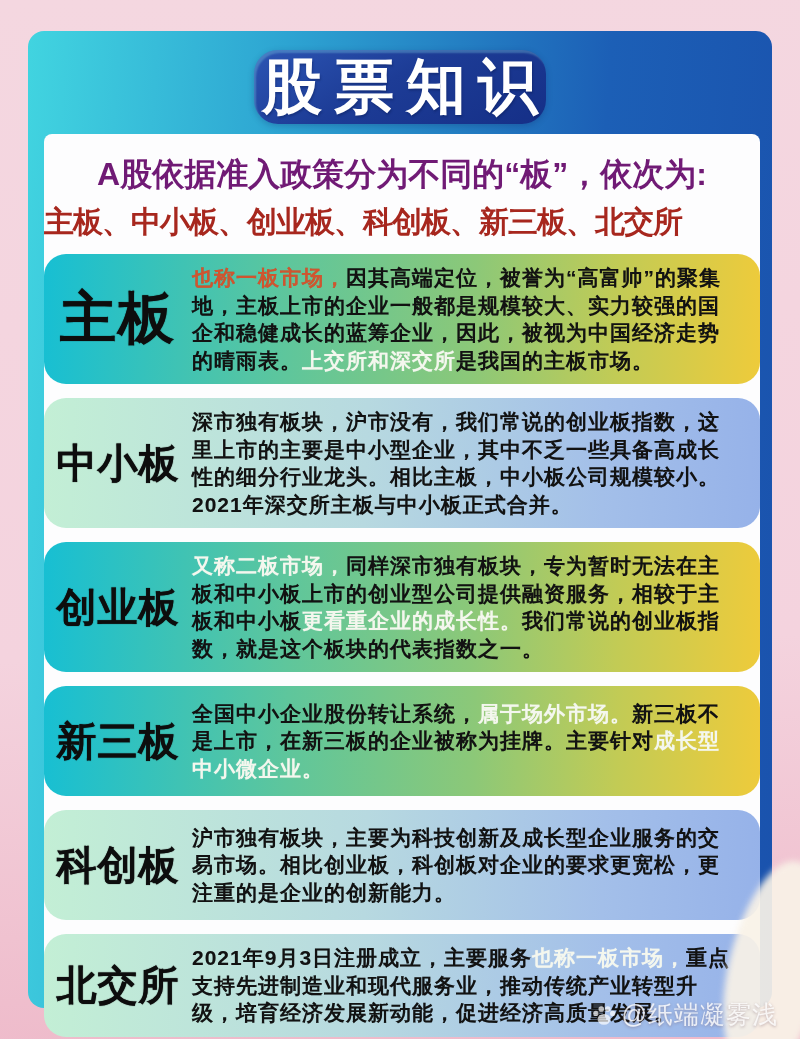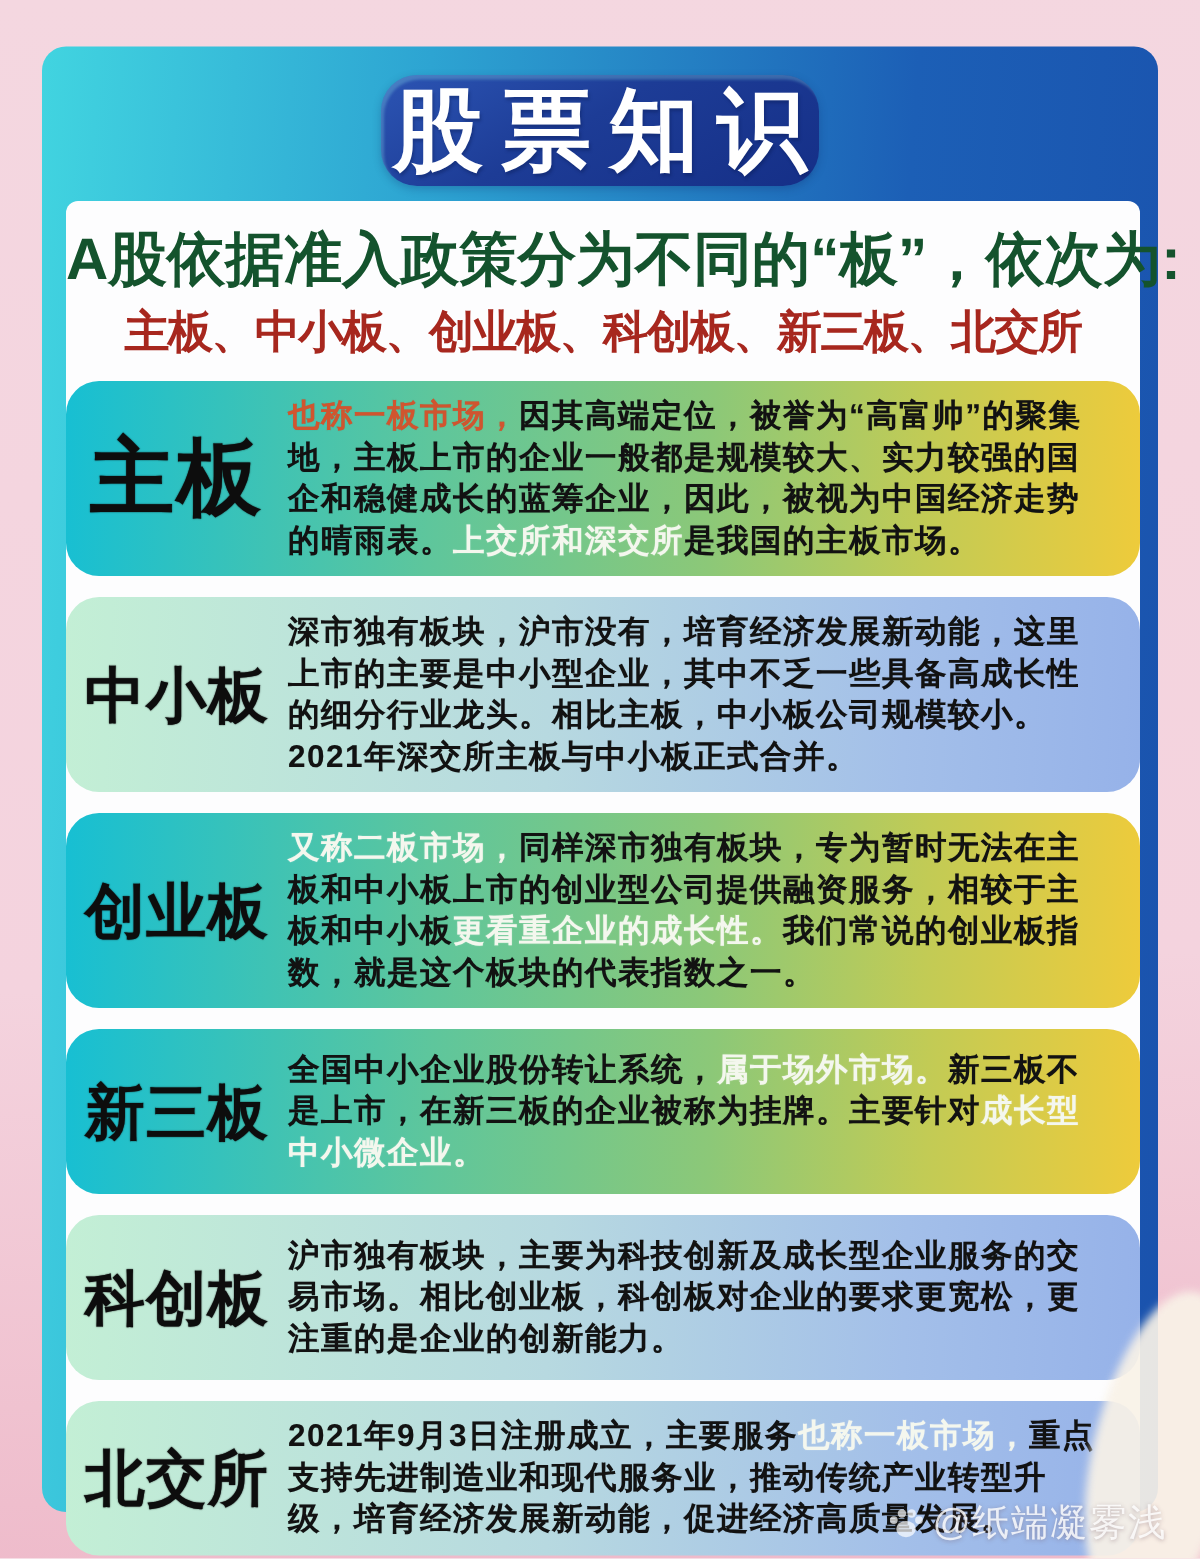--- a/index.html
+++ b/index.html
@@ -27,25 +27,25 @@
     letter-spacing:12px; padding-left:12px;
     text-shadow:1px 2px 2px rgba(10,25,80,.35);
     white-space:nowrap;
   }
   .panel {
     position:absolute; left:16px; right:12px; top:103px; bottom:7px;
     background:#fdfdfe; border-radius:8px;
     padding-top:16px;
   }
   .intro-line1 {
-    text-align:center; font-size:39px; font-weight:900; color:#14532d;
+    text-align:center; font-size:32px; font-weight:900; color:#701a75;
     line-height:48px; letter-spacing:0; white-space:nowrap;
   }
   .intro-line2 {
-    text-align:center; font-size:30px; font-weight:900; color:#a7271e;
+    font-size:30px; font-weight:900; color:#a7271e;
     line-height:48px; letter-spacing:-1px; white-space:nowrap;
   }
   .sections { display:flex; flex-direction:column; gap:14px; margin-top:8px; }
   .section {
     width:100%; border-radius:22px; display:flex; align-items:center;
     min-height:120px;
   }
   .section:nth-child(4), .section:nth-child(5) { min-height:110px; }
   .section:nth-child(6) { min-height:88px; }
   .theme-ty { background:linear-gradient(92deg,#17bfd3 0%,#5ec69c 34%,#8cc878 60%,#c2cb55 80%,#eecb3b 100%); }
@@ -90,21 +90,21 @@
   <div class="panel">
     <div class="intro-line1">A股依据准入政策分为不同的“板”，依次为:</div>
     <div class="intro-line2">主板、中小板、创业板、科创板、新三板、北交所</div>
     <div class="sections">
         <div class="section theme-ty">
     <div class="label label-xl">主板</div>
     <div class="text"><span class="seg-orange">也称一板市场，</span><span class="seg-black">因其高端定位，被誉为“高富帅”的聚集地，主板上市的企业一般都是规模较大、实力较强的国企和稳健成长的蓝筹企业，因此，被视为中国经济走势的晴雨表。</span><span class="seg-white">上交所和深交所</span><span class="seg-black">是我国的主板市场。</span></div>
   </div>
         <div class="section theme-mb">
     <div class="label">中小板</div>
-    <div class="text"><span class="seg-black">深市独有板块，沪市没有，培育经济发展新动能，这里上市的主要是中小型企业，其中不乏一些具备高成长性的细分行业龙头。相比主板，中小板公司规模较小。2021年深交所主板与中小板正式合并。</span></div>
+    <div class="text"><span class="seg-black">深市独有板块，沪市没有，我们常说的创业板指数，这里上市的主要是中小型企业，其中不乏一些具备高成长性的细分行业龙头。相比主板，中小板公司规模较小。2021年深交所主板与中小板正式合并。</span></div>
   </div>
         <div class="section theme-ty">
     <div class="label">创业板</div>
     <div class="text"><span class="seg-white">又称二板市场，</span><span class="seg-black">同样深市独有板块，专为暂时无法在主板和中小板上市的创业型公司提供融资服务，相较于主板和中小板</span><span class="seg-white">更看重企业的成长性。</span><span class="seg-black">我们常说的创业板指数，就是这个板块的代表指数之一。</span></div>
   </div>
         <div class="section theme-ty">
     <div class="label">新三板</div>
     <div class="text"><span class="seg-black">全国中小企业股份转让系统，</span><span class="seg-white">属于场外市场。</span><span class="seg-black">新三板不是上市，在新三板的企业被称为挂牌。主要针对</span><span class="seg-white">成长型中小微企业。</span></div>
   </div>
         <div class="section theme-mb">

